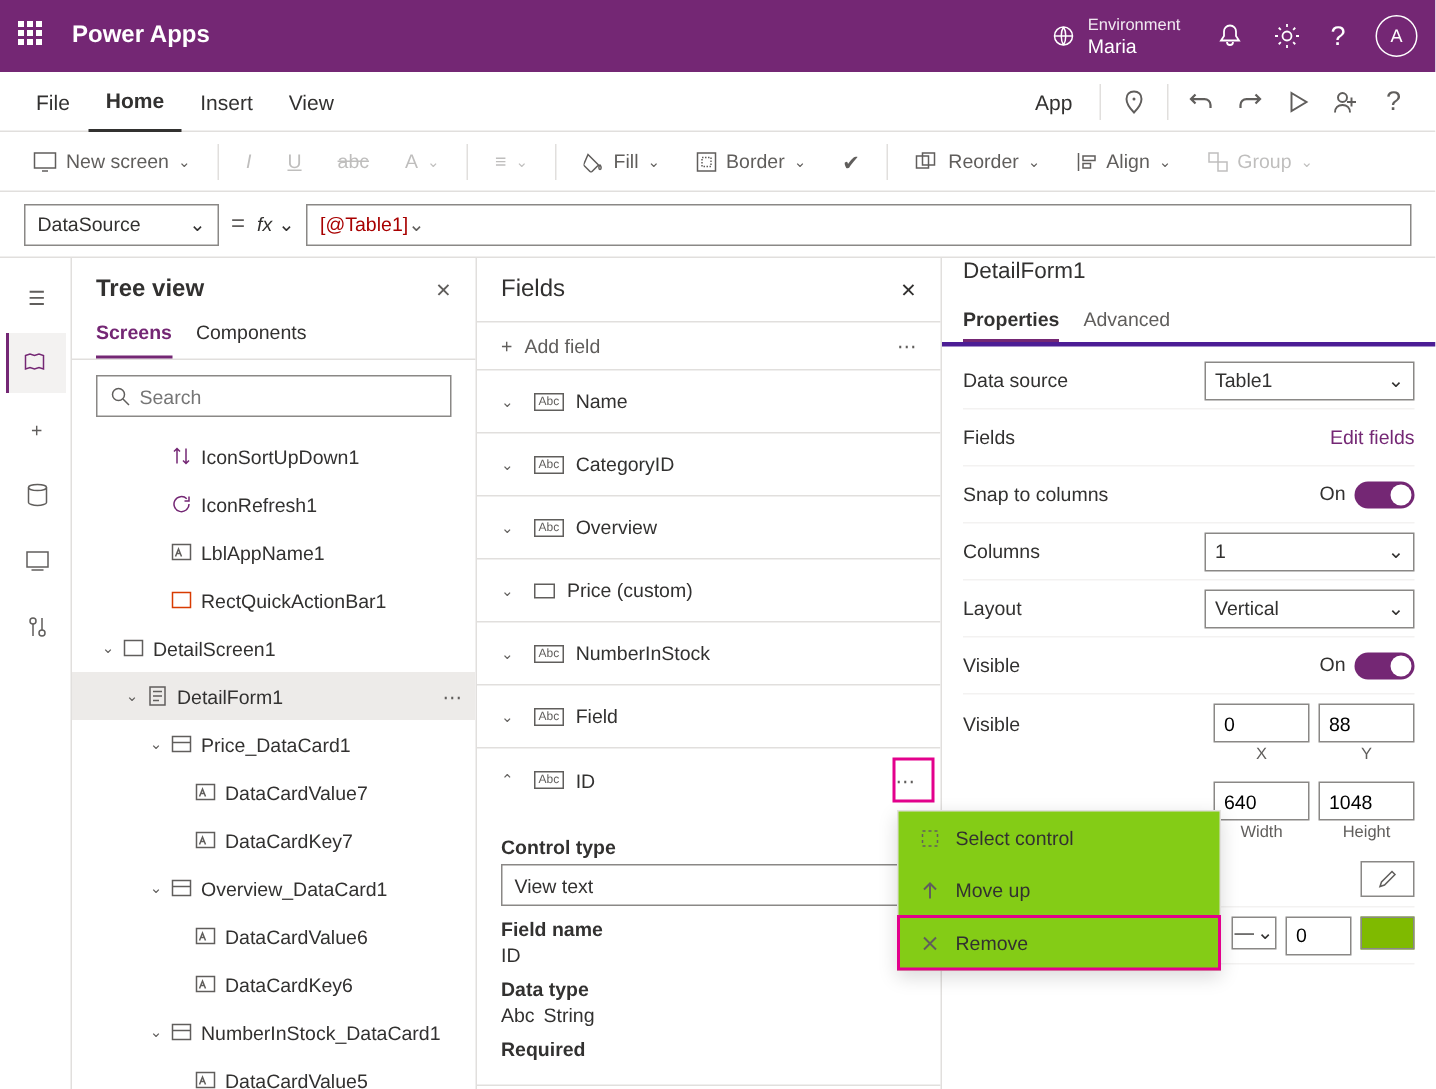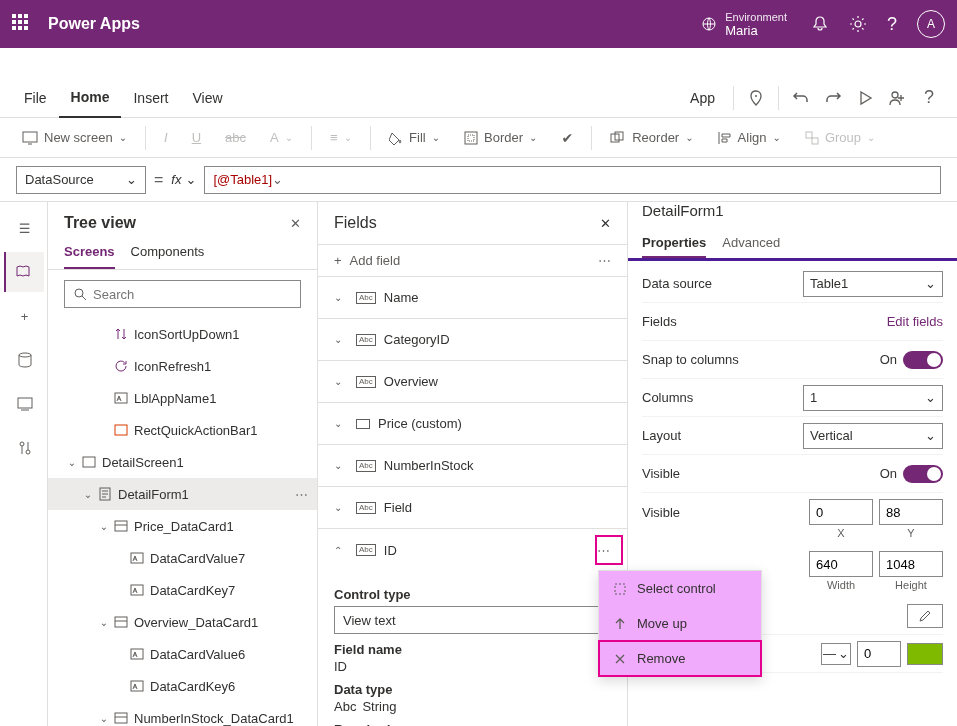--- a/index.html
+++ b/index.html
@@ -8,21 +8,21 @@
 .header .waffle { width: 20px; height: 20px; display: grid; grid-template-columns: repeat(3,4px); grid-template-rows: repeat(3,4px); gap: 2px; margin-right: 16px; cursor: pointer; }
 .header .waffle span { background: #fff; }
 .header .title { font-size: 16px; font-weight: 600; flex: 1; }
 .header .env { display: flex; align-items: center; gap: 8px; margin-right: 24px; }
 .header .env-col { line-height: 14px; }
 .header .env-label { font-size: 11px; opacity: .9; }
 .header .env-name { font-size: 13px; }
 .header .hicons { display: flex; align-items: center; gap: 20px; }
 .header .hicons > * { cursor: pointer; }
 .header .avatar { width: 28px; height: 28px; border: 1px solid #fff; border-radius: 50%; display: flex; align-items: center; justify-content: center; font-size: 12px; }
-.menubar { height: 40px; display: flex; align-items: center; border-bottom: 1px solid #e1dfdd; padding: 16px 12px; margin-top: 30px; }
+.menubar { height: 40px; display: flex; align-items: center; border-bottom: 1px solid #e1dfdd; padding: 16px 12px; }
 .menubar .mitem { padding: 0 12px; height: 40px; display: flex; align-items: center; cursor: pointer; font-size: 14px; }
 .menubar .mitem.active { font-weight: 600; border-bottom: 2px solid #323130; }
 .menubar .spacer { flex: 1; }
 .menubar .riconbtn { width: 32px; height: 32px; display: flex; align-items: center; justify-content: center; cursor: pointer; color: #605e5c; }
 .menubar .sep { width: 1px; height: 24px; background: #e1dfdd; margin: 0 6px; }
 .ribbon { height: 40px; display: flex; align-items: center; border-bottom: 1px solid #e1dfdd; padding: 0 12px; gap: 4px; color: #605e5c; }
 .ribbon .rbtn { padding: 0 10px; height: 32px; display: flex; align-items: center; gap: 6px; cursor: pointer; font-size: 13px; }
 .ribbon .rbtn.disabled { opacity: .4; }
 .ribbon .rsep { width: 1px; height: 24px; background: #e1dfdd; margin: 0 4px; }
 .ribbon .chev { font-size: 10px; }
@@ -60,34 +60,34 @@
 .frow.expanded { border-bottom: none; }
 .frow .fexp { width: 14px; color: #605e5c; font-size: 10px; }
 .frow .ftype { border: 1px solid #605e5c; font-size: 8px; padding: 0 2px; color: #605e5c; line-height: 10px; }
 .frow .ftype.rect { width: 14px; height: 10px; padding: 0; }
 .frow .fmore { margin-left: auto; color: #605e5c; letter-spacing: 1px; }
 .frow .highlight { position: absolute; right: 4px; width: 28px; height: 30px; border: 2px solid #e3008c; pointer-events: none; }
 .fdetail { padding: 8px 16px 16px; border-bottom: 1px solid #e1dfdd; }
 .fdetail .lbl { font-weight: 600; font-size: 13px; margin-top: 8px; }
 .fdetail .sel { border: 1px solid #8a8886; height: 28px; display: flex; align-items: center; padding: 0 8px; margin-top: 4px; justify-content: space-between; }
 .fdetail .val { font-size: 13px; margin-top: 2px; display: flex; align-items: center; gap: 6px; }
-.ctxmenu { position: absolute; left: 280px; top: 368px; width: 164px; background: #f0abfc; border: 1px solid #e1dfdd; box-shadow: 0 4px 12px rgba(0,0,0,.15); z-index: 10; }
+.ctxmenu { position: absolute; left: 280px; top: 368px; width: 216px; background: #84cc16; border: 1px solid #e1dfdd; box-shadow: 0 4px 12px rgba(0,0,0,.15); z-index: 10; }
 .ctxmenu .cmitem { display: flex; align-items: center; gap: 10px; padding: 10px 14px; cursor: pointer; font-size: 13px; }
 .ctxmenu .cmitem.hl { outline: 2px solid #e3008c; outline-offset: -1px; }
 .proppanel { flex: 1; display: flex; flex-direction: column; }
 .proppanel .phead2 { padding: 10px 14px 4px; display: flex; justify-content: space-between; align-items: center; color: #605e5c; font-size: 11px; letter-spacing: .5px; }
 .proppanel .ctrlname { padding: 0 14px 10px; font-size: 15px; }
 .proptabs { display: flex; padding: 0 14px; gap: 16px; border-bottom: 3px solid #4c1d95; }
 .proptabs .pt { padding: 6px 0; cursor: pointer; font-size: 13px; color: #605e5c; }
 .proptabs .pt.active { color: #323130; border-bottom: 2px solid #742774; font-weight: 600; }
 .props { padding: 4px 14px; }
 .prow { display: flex; align-items: center; min-height: 38px; border-bottom: 1px solid #f3f2f1; }
 .prow.noborder { border-bottom: none; }
 .prow .plbl { flex: 1; font-size: 13px; }
-.prow .pval { display: flex; gap: 6px; align-items: center; }
+.prow .pval { display: flex; gap: 6px; }
 .pinput { border: 1px solid #8a8886; height: 26px; width: 64px; padding: 0 6px; font-size: 13px; }
 .pinput.wide { width: 140px; }
 .psublabels { display: flex; justify-content: flex-end; gap: 6px; font-size: 11px; color: #605e5c; margin-top: -4px; margin-bottom: 6px; }
 .psublabels span { width: 64px; text-align: center; }
 .toggle { width: 40px; height: 18px; background: #742774; border-radius: 9px; position: relative; }
 .toggle::after { content: ""; position: absolute; right: 2px; top: 2px; width: 14px; height: 14px; background: #fff; border-radius: 50%; }
 .link { color: #742774; cursor: pointer; }
 .colorswatch { width: 36px; height: 22px; border: 1px solid #8a8886; background: #7fba00; }
 .borderstyle { width: 30px; height: 22px; border: 1px solid #8a8886; display:flex; align-items:center; justify-content:center; }
 svg { display: block; }

